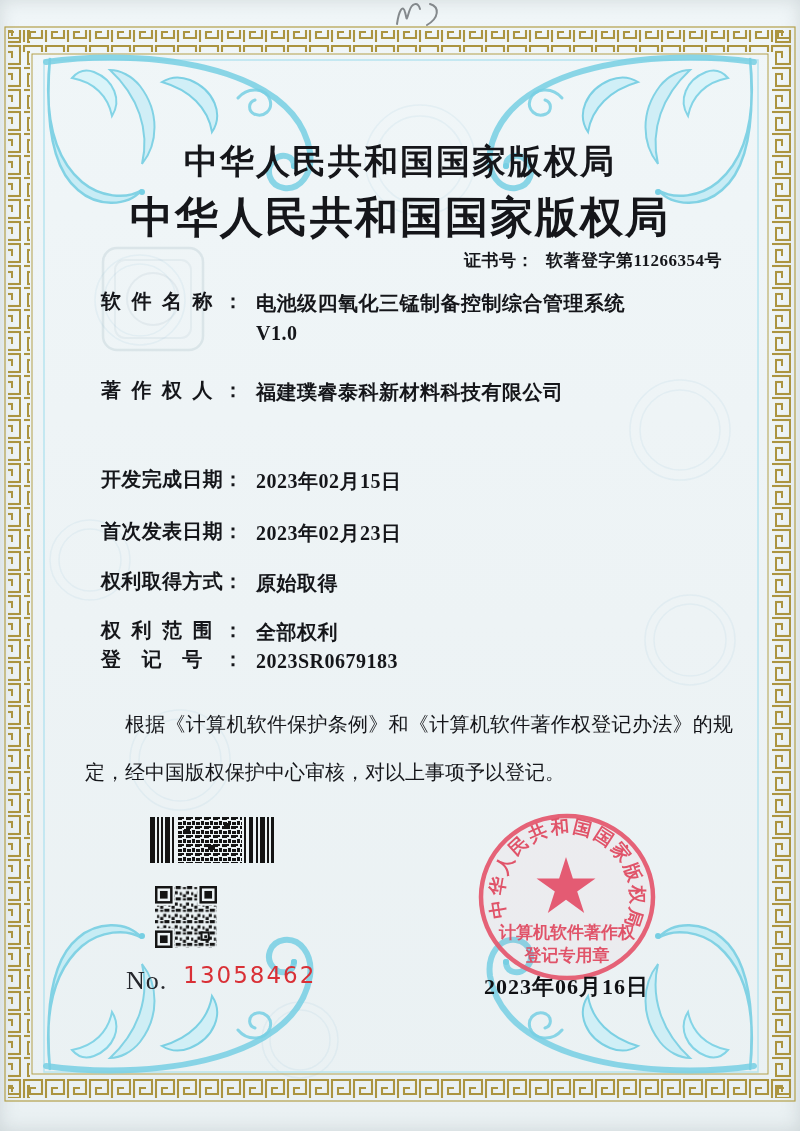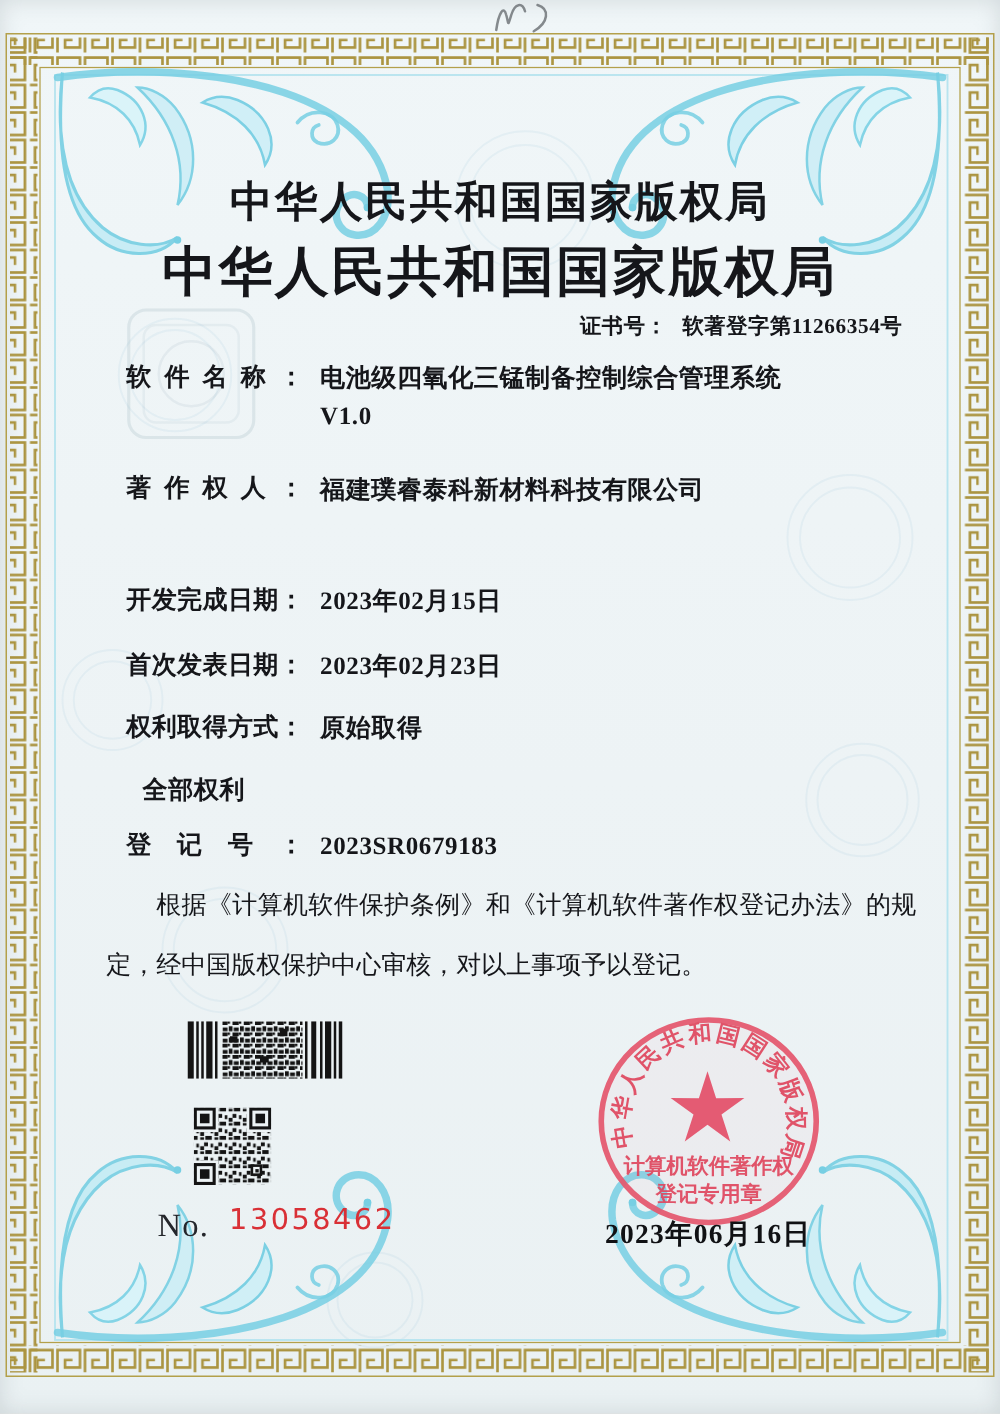--- a/index.html
+++ b/index.html
@@ -148,23 +148,24 @@
   </div>
   <div class="field" style="top:518px">
     <span class="lbl">首次发表日期：</span>
     <span class="val">2023年02月23日</span>
   </div>
   <div class="field" style="top:568px">
     <span class="lbl">权利取得方式：</span>
     <span class="val">原始取得</span>
   </div>
   <div class="field" style="top:617px">
+    <span class="lbl">权利范围：</span>
     <span class="val">全部权利</span>
   </div>
-  <div class="field" style="top:662px">
+  <div class="field" style="top:646px">
     <span class="lbl">登记号：</span>
     <span class="val">2023SR0679183</span>
   </div>
 
   <div class="statement">根据《计算机软件保护条例》和《计算机软件著作权登记办法》的规定，经中国版权保护中心审核，对以上事项予以登记。</div>
 
   <svg id="barcode" style="left:150px;top:817px" width="124" height="46" viewBox="0 0 124 46">
     <defs>
       <pattern id="bcn" width="9" height="9" patternUnits="userSpaceOnUse">
         <rect x="0" y="0" width="5" height="3" fill="#141414"></rect>

